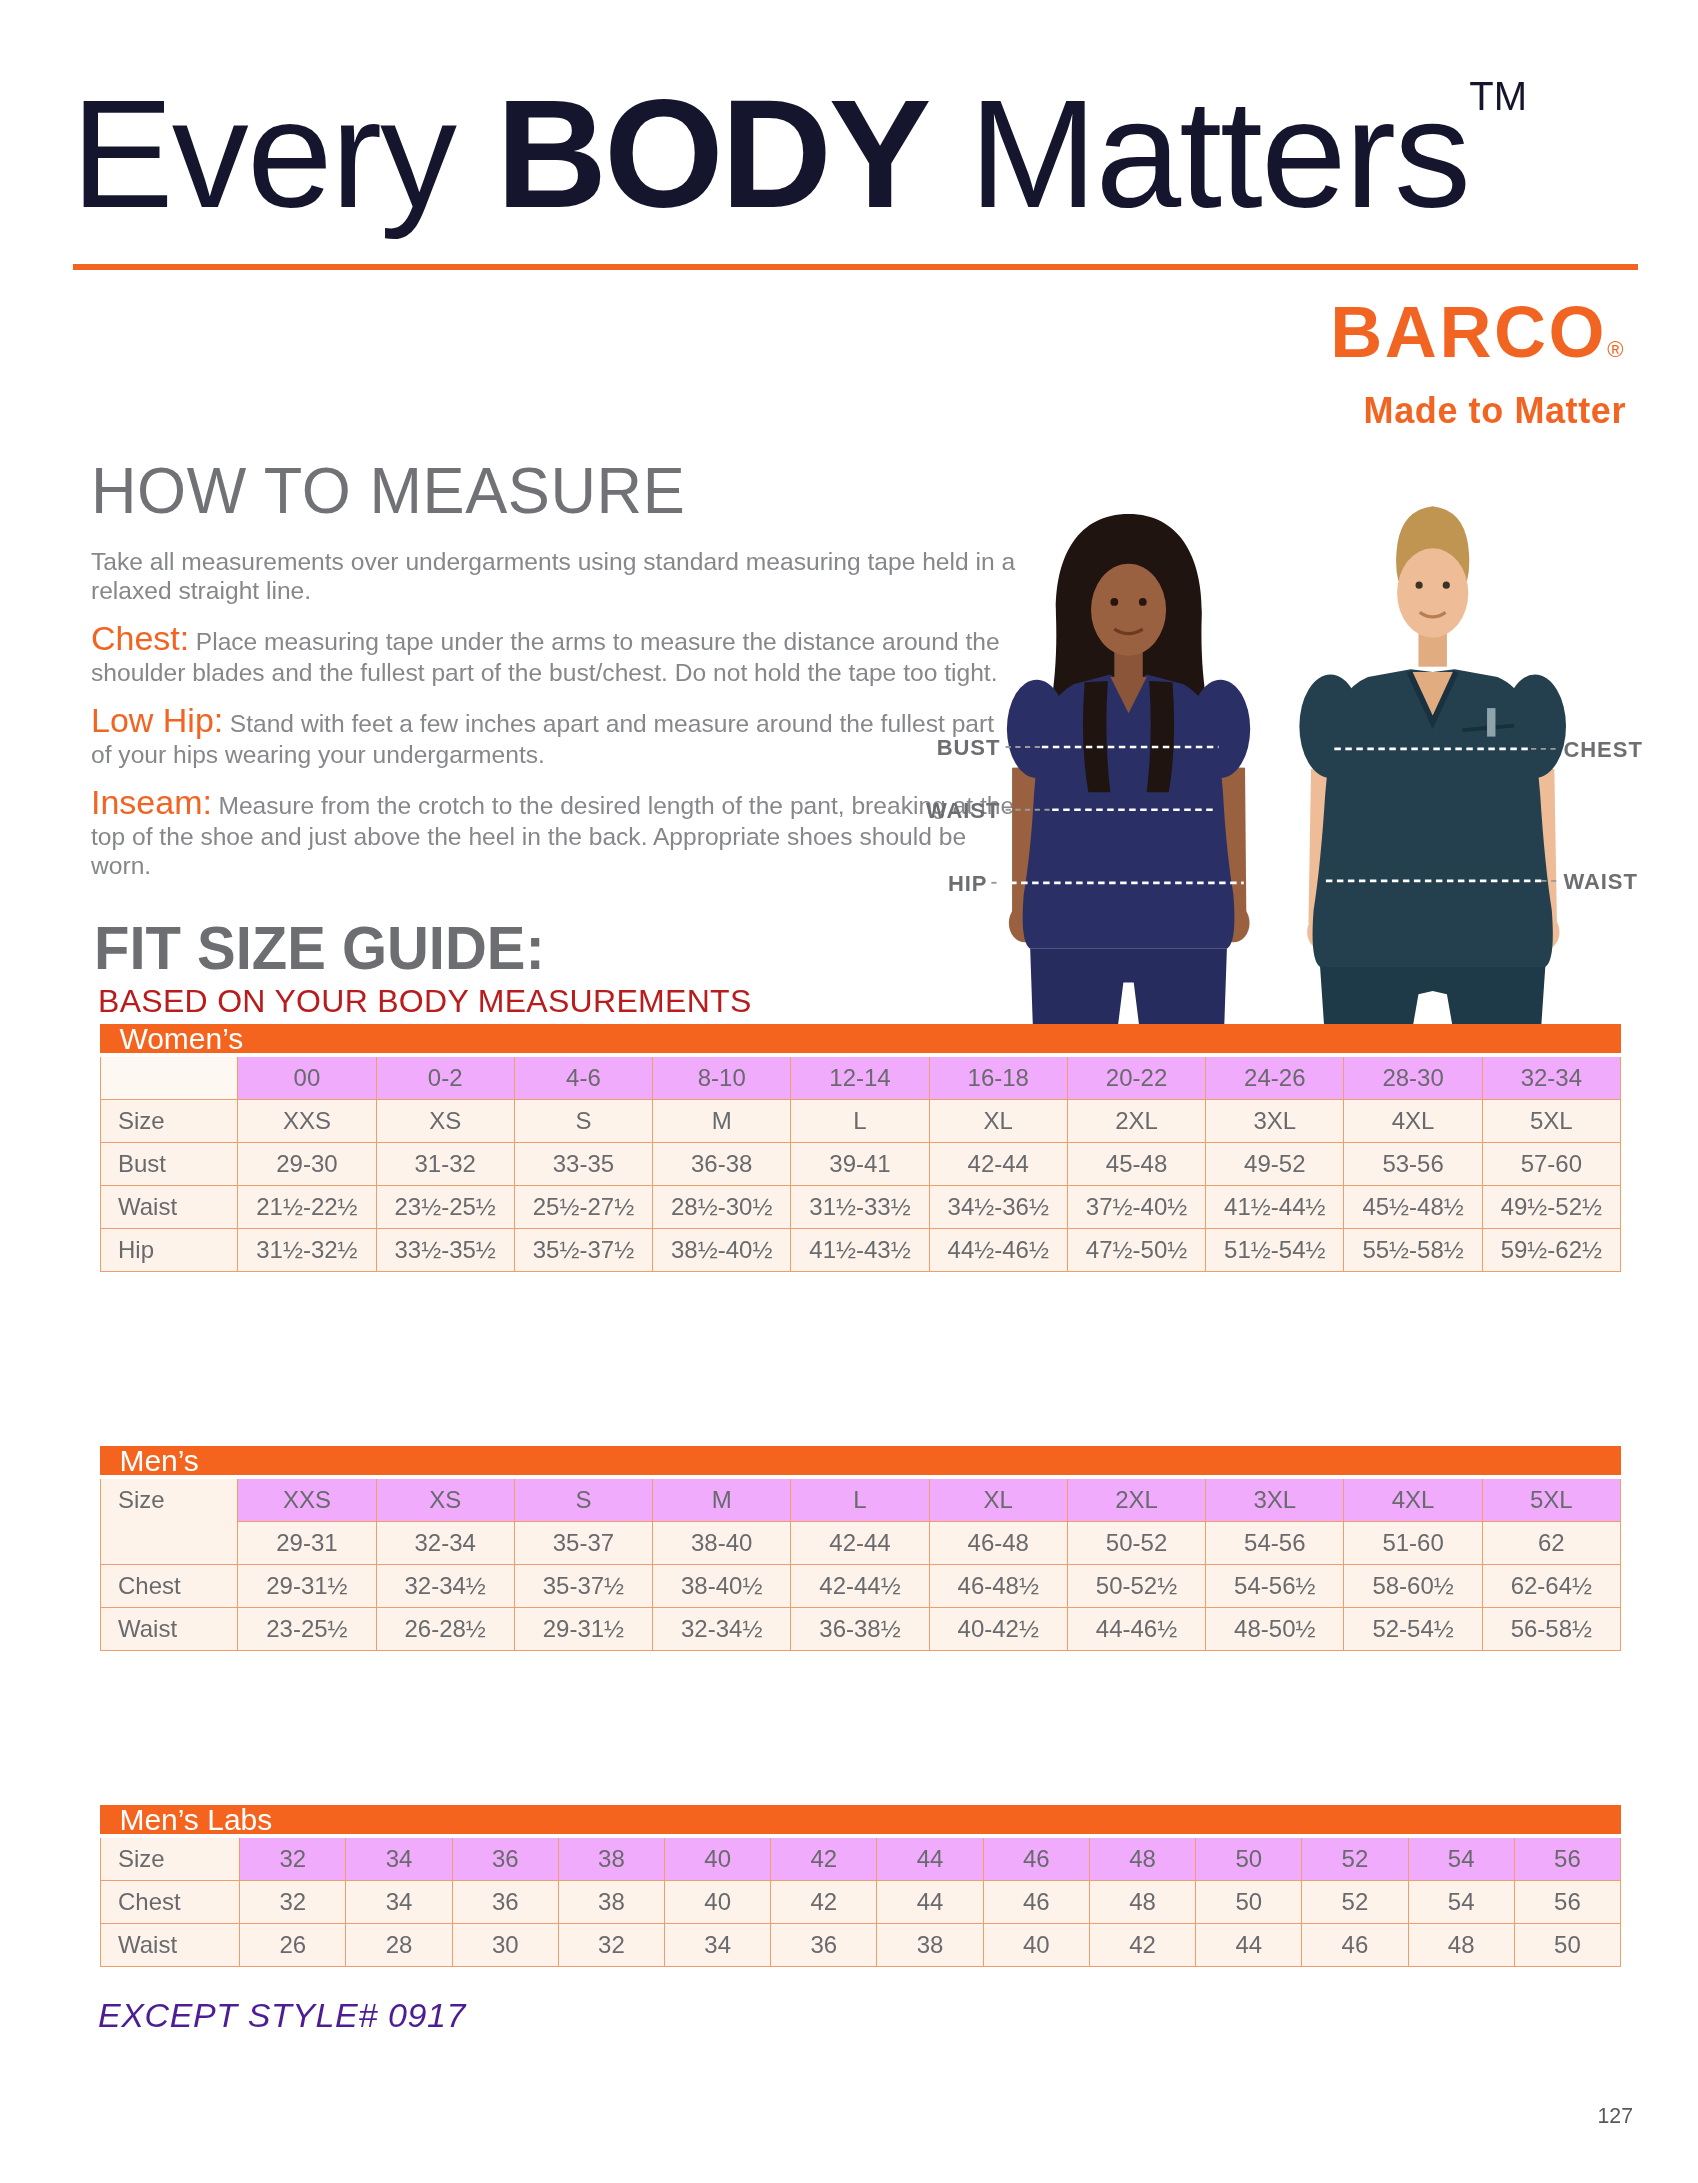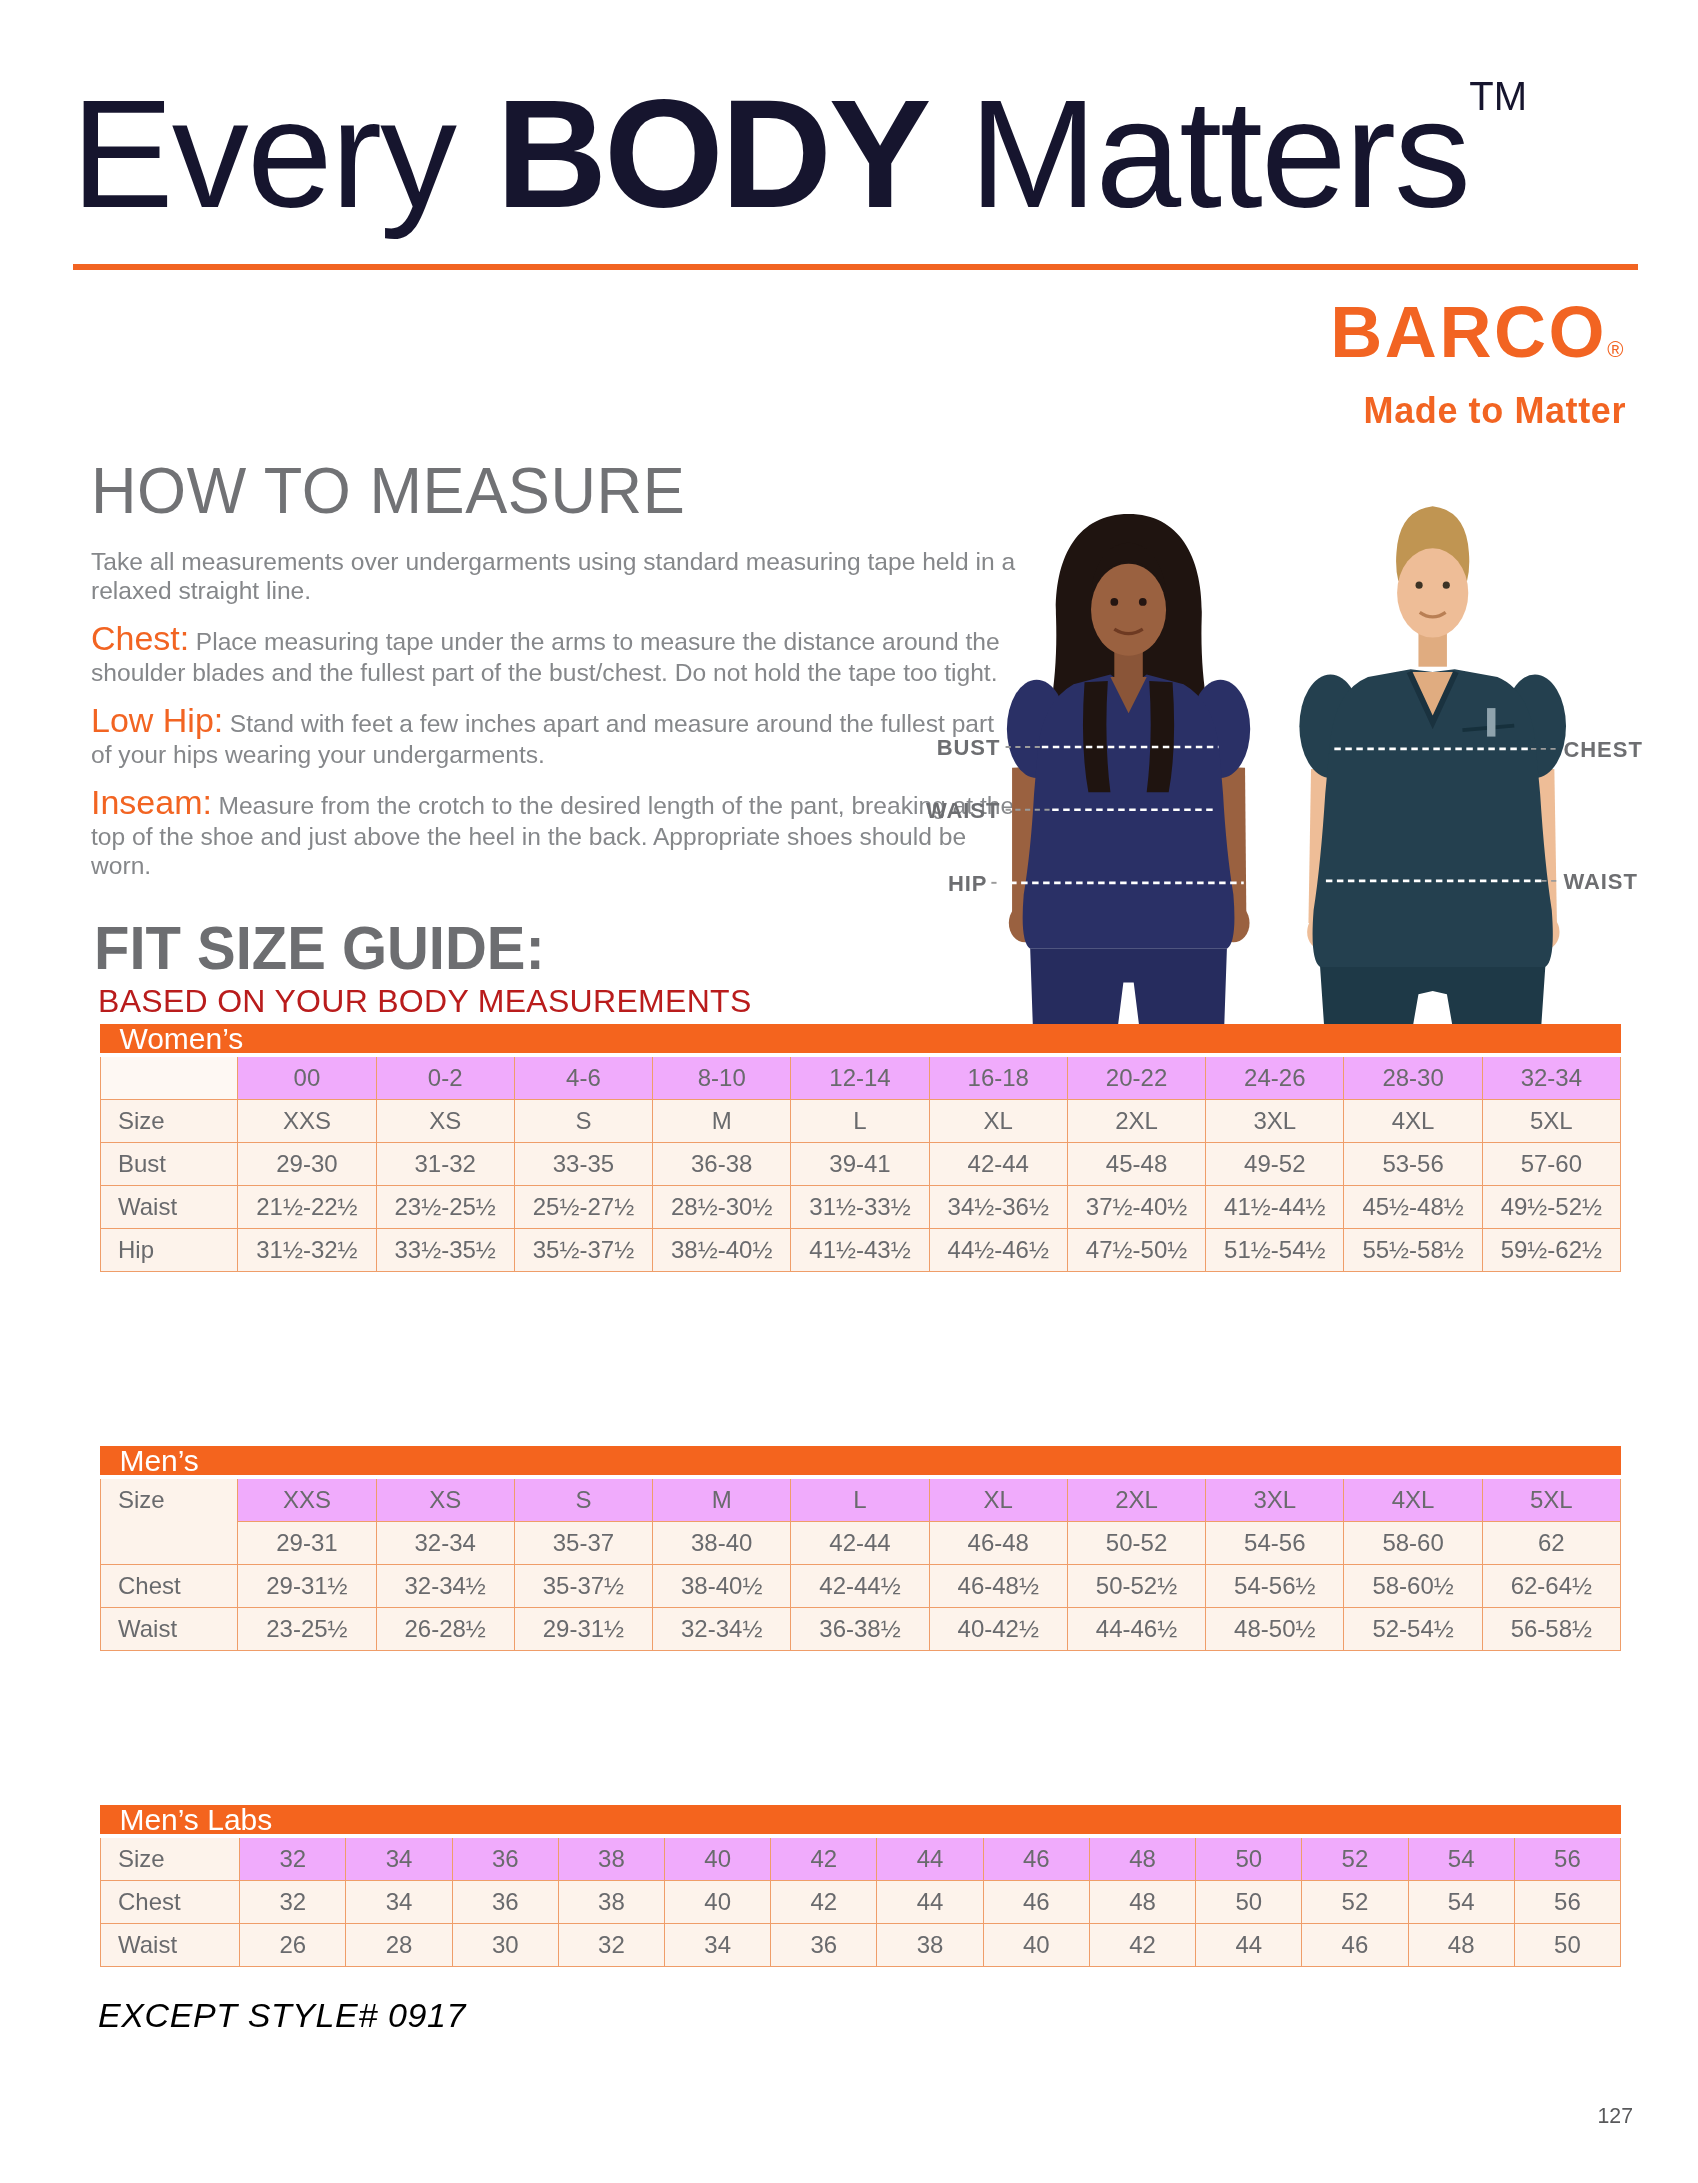--- a/index.html
+++ b/index.html
@@ -58,21 +58,21 @@
     font-size:24px; color:#696a6d; background:#fdf3eb; box-sizing:border-box;
     border-right:1.3px solid #ef9d69; border-bottom:1.3px solid #ef9d69;
   }
   .tcell:first-child { border-left:1.3px solid #ef9d69; }
   .cell-peach { background:#f0abfc; }
   .cell-light { background:#fdf3eb; }
   .cell-lighter { background:#fef8f3; }
   .cell-label { justify-content:flex-start; padding-left:17px; }
   .merge-top { border-bottom:none; }
 
-  .footnote { position:absolute; left:98px; top:1996px; font-size:34px; font-style:italic; color:#000000; letter-spacing:0.6px; }
+  .footnote { position:absolute; left:98px; top:1996px; font-size:34px; font-style:italic; color:#4c1d95; letter-spacing:0.6px; }
   .pagenum { position:absolute; right:65px; top:2104px; font-size:21.3px; color:#58595b; }
 </style>
 </head>
 <body>
 
 <div class="page">
 
   <div class="title"><span class="t-light">Every </span><span class="t-bold">BODY</span><span class="t-light"> Matters</span><span class="tm">TM</span></div>
   <div class="rule"></div>
 
@@ -246,21 +246,21 @@
         <div class="trow">
           <div class="tcell cell-label "></div>
           <div class="tcell cell-light">29-31</div>
           <div class="tcell cell-light">32-34</div>
           <div class="tcell cell-light">35-37</div>
           <div class="tcell cell-light">38-40</div>
           <div class="tcell cell-light">42-44</div>
           <div class="tcell cell-light">46-48</div>
           <div class="tcell cell-light">50-52</div>
           <div class="tcell cell-light">54-56</div>
-          <div class="tcell cell-light">58-60</div>
+          <div class="tcell cell-light">51-60</div>
           <div class="tcell cell-light">62</div>
         </div>
         <div class="trow">
           <div class="tcell cell-label ">Chest</div>
           <div class="tcell cell-light">29-31½</div>
           <div class="tcell cell-light">32-34½</div>
           <div class="tcell cell-light">35-37½</div>
           <div class="tcell cell-light">38-40½</div>
           <div class="tcell cell-light">42-44½</div>
           <div class="tcell cell-light">46-48½</div>

